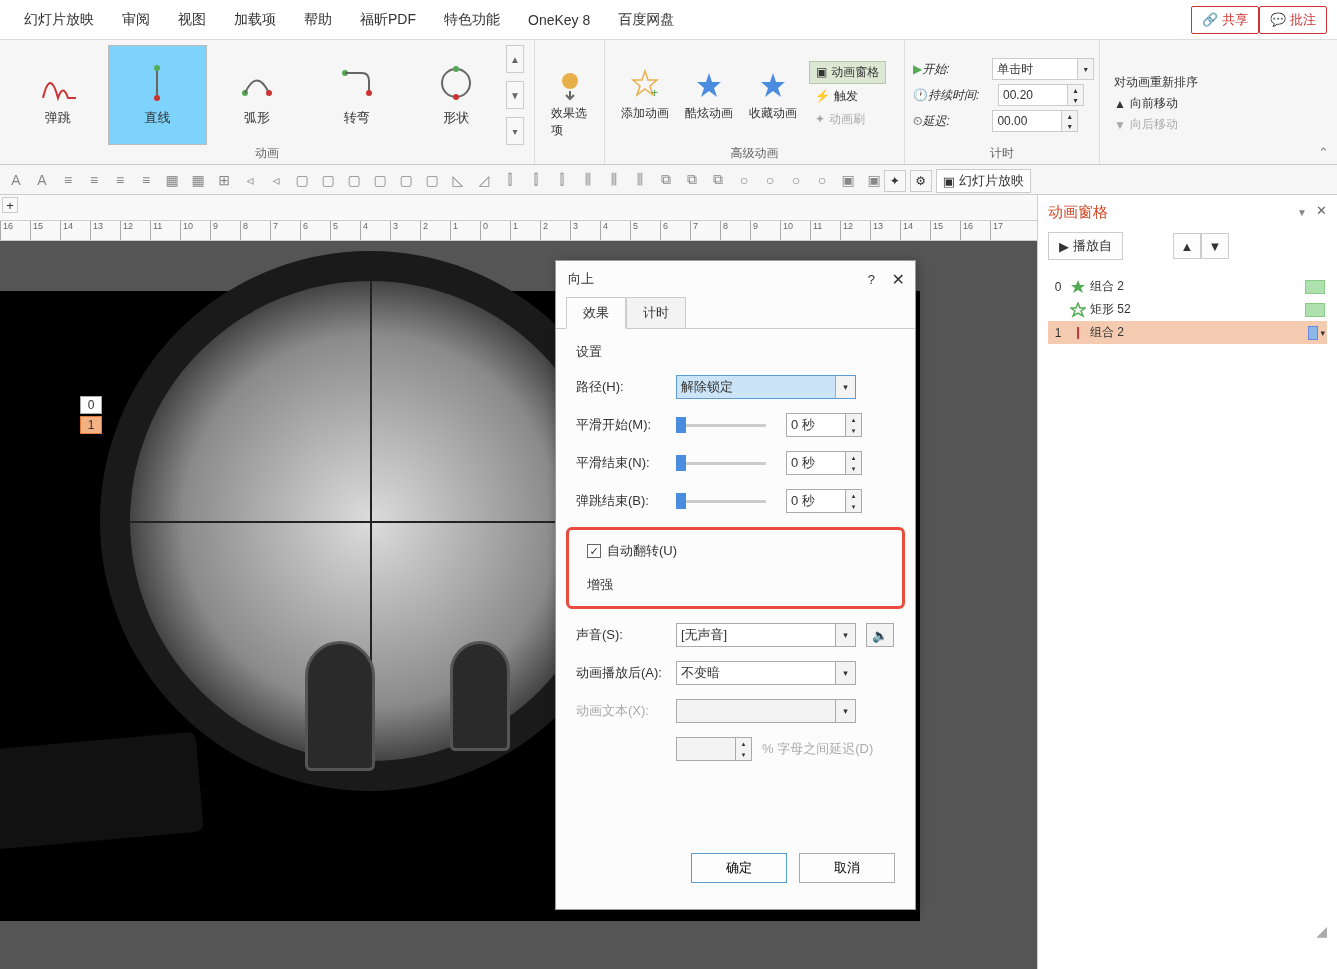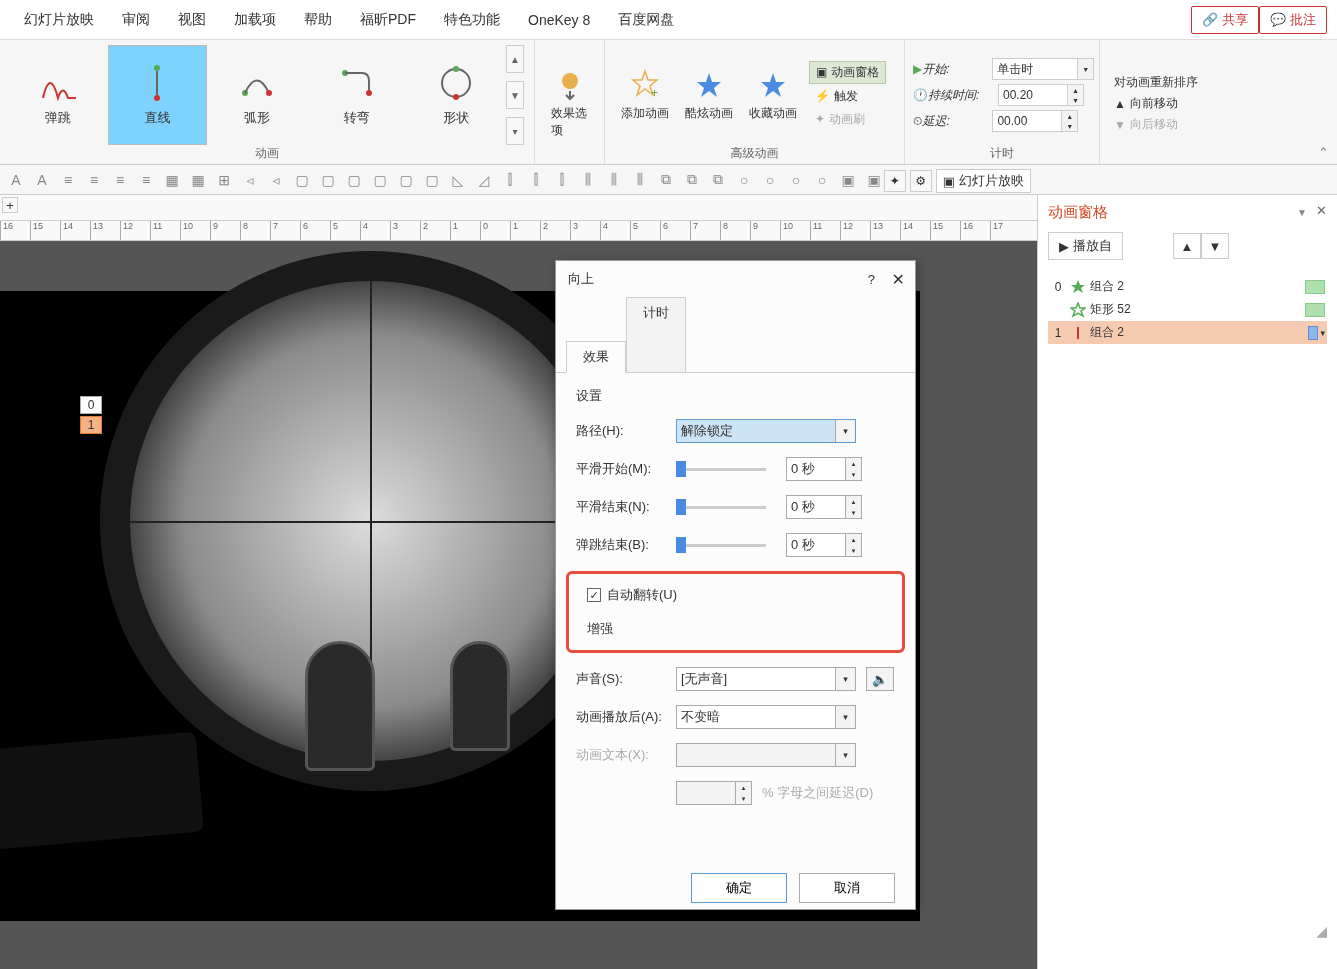--- a/index.html
+++ b/index.html
@@ -72,39 +72,39 @@
 .anim-row .nm { flex:1; }
 .anim-row .sw { width:20px; height:14px; border:1px solid #8c8; background:#afe0af; }
 .anim-row .sw.b { background:#8bb8e8; border-color:#68d; width:10px; }
 
 .dialog { position: absolute; left: 555px; top: 260px; width: 361px; height: 650px; background: #fcfcfc; border: 1px solid #999; box-shadow: 2px 2px 10px rgba(0,0,0,0.3); z-index: 100; }
 .dlg-title { height: 36px; display: flex; align-items: center; padding: 0 12px; font-size: 13px; position: relative; }
 .dlg-title .x { position: absolute; right: 10px; cursor: pointer; font-size: 16px; }
 .dlg-title .q { position: absolute; right: 40px; cursor: pointer; }
 .dlg-tabs { display: flex; padding: 0 10px; }
 .dlg-tabs .dt { padding: 6px 16px; border: 1px solid #ccc; background: #f3f3f3; cursor: pointer; font-size:13px; }
-.dlg-tabs .dt.act { background: #fcfcfc; border-bottom-color: #fcfcfc; position: relative; z-index: 2; margin-top: 44px; }
+.dlg-tabs .dt.act { background: #fcfcfc; border-bottom-color: #fcfcfc; position: relative; z-index: 2; }
 .dlg-body { border-top: 1px solid #ccc; margin-top: -1px; padding: 14px 20px; font-size:13px; }
 .dlg-sec { margin-bottom: 10px; }
 .dlg-row { display: flex; align-items: center; margin: 14px 0; }
 .dlg-row .l { width: 100px; }
 .dlg-row .l.dis { color:#aaa; }
 .dlg-sel { width: 180px; height: 24px; border: 1px solid #aaa; background: #fff; padding: 0 4px; display:flex; align-items:center; position:relative; }
 .dlg-sel.hl { background:#cce4f7; border-color:#5a9bd4; }
 .dlg-sel .ar { position:absolute; right:0; top:0; width:20px; height:100%; border-left:1px solid #aaa; display:flex; align-items:center; justify-content:center; background:#f3f3f3; font-size:9px; }
 .dlg-slider { width:90px; height:20px; position:relative; }
 .dlg-slider .track { position:absolute; top:9px; width:100%; height:3px; background:#ccc; }
 .dlg-slider .thumb { position:absolute; left:0; top:2px; width:10px; height:16px; background:#4a8de0; }
 .dlg-num { width:60px; height:24px; border:1px solid #aaa; background:#fff; padding:0 4px; display:flex; align-items:center; margin-left:20px; }
 .dlg-spin { width:16px; height:24px; border:1px solid #aaa; border-left:none; display:flex; flex-direction:column; }
 .dlg-spin div { flex:1; display:flex; align-items:center; justify-content:center; font-size:7px; background:#f3f3f3; cursor:pointer; }
 .dlg-chk { display:flex; align-items:center; gap:6px; cursor:pointer; }
 .dlg-chk .box { width:14px; height:14px; border:1px solid #666; display:flex; align-items:center; justify-content:center; font-size:11px; color:#333; }
 .highlight-box { border: 3px solid #e74c3c; border-radius: 6px; padding: 12px 18px; margin: 10px -10px; }
-.dlg-foot { position:absolute; bottom:6px; right:20px; display:flex; gap:12px; }
+.dlg-foot { position:absolute; bottom:26px; right:20px; display:flex; gap:12px; }
 .dlg-foot button { width:96px; height:30px; border:1px solid #aaa; background:#fdfdfd; cursor:pointer; font-size:13px; }
 .dlg-foot button.pri { border:1.5px solid #5a9bd4; }
 .snd-btn { width:28px; height:24px; border:1px solid #aaa; background:#f3f3f3; margin-left:10px; display:flex; align-items:center; justify-content:center; cursor:pointer; }
 .resize-grip { position:absolute; right:10px; bottom:30px; color:#aaa; font-size:14px; cursor:pointer; }
 
 svg { display:block; }
 </style>
 </head>
 <body>
 

